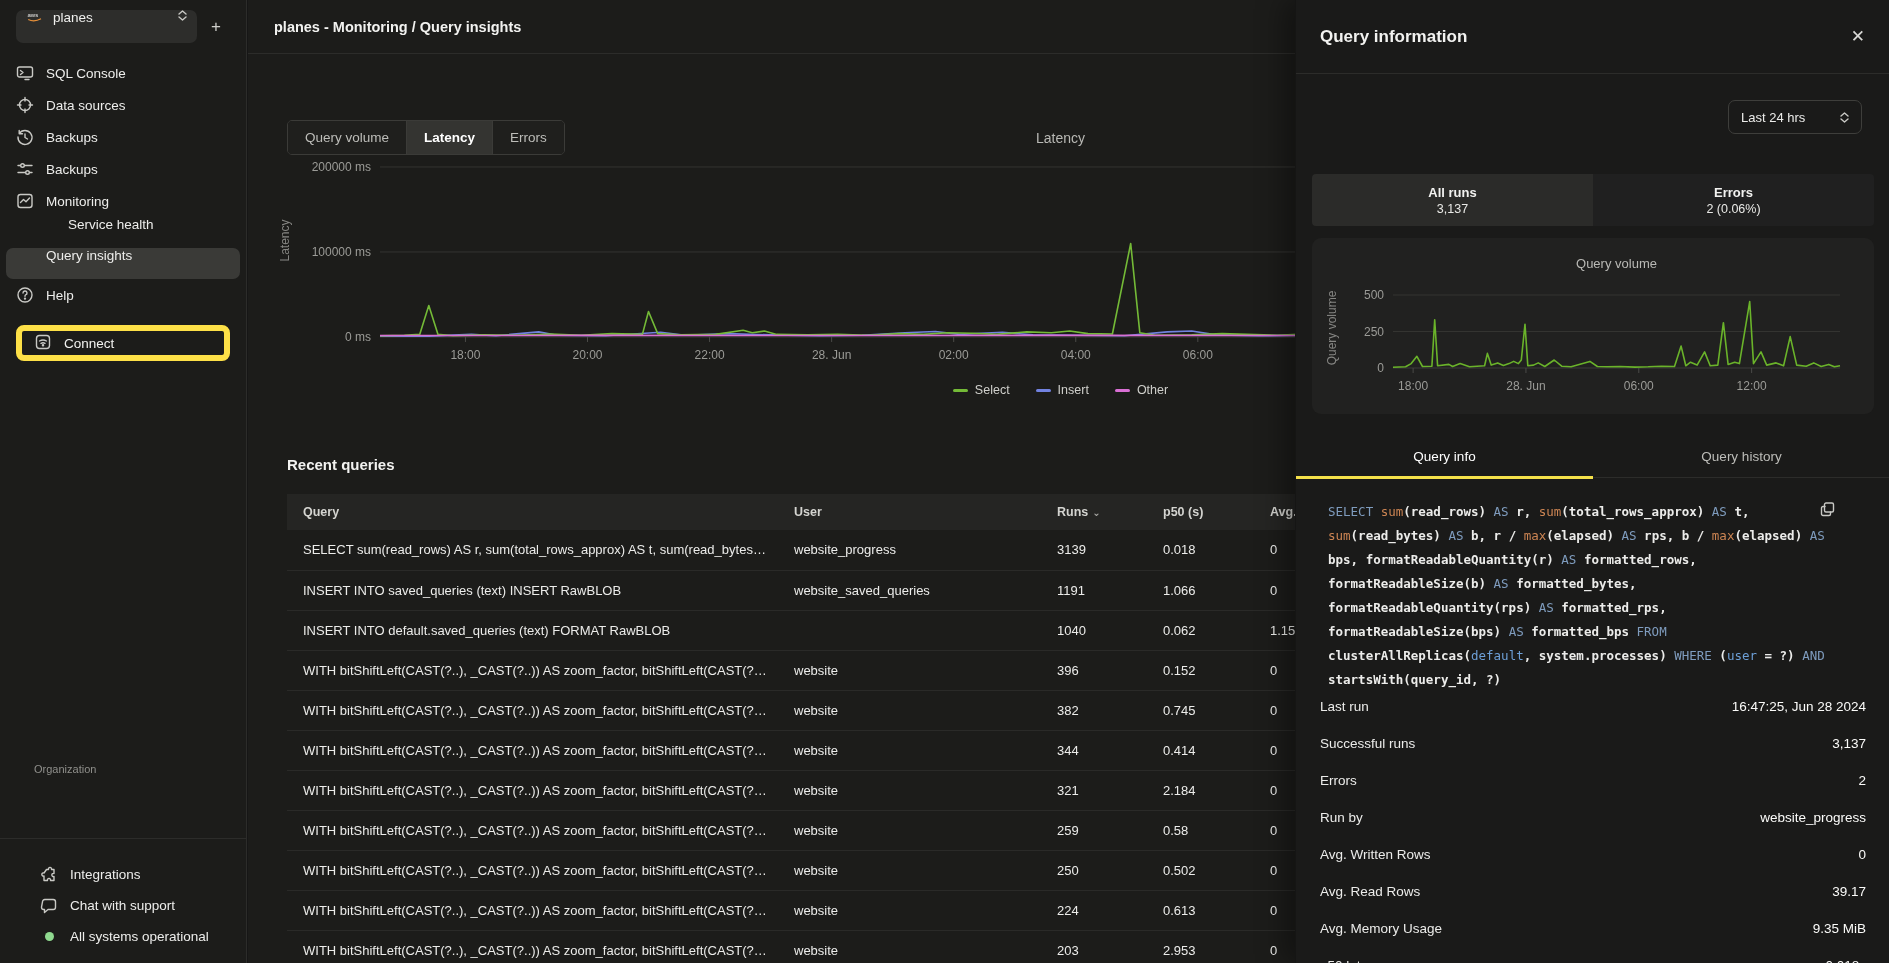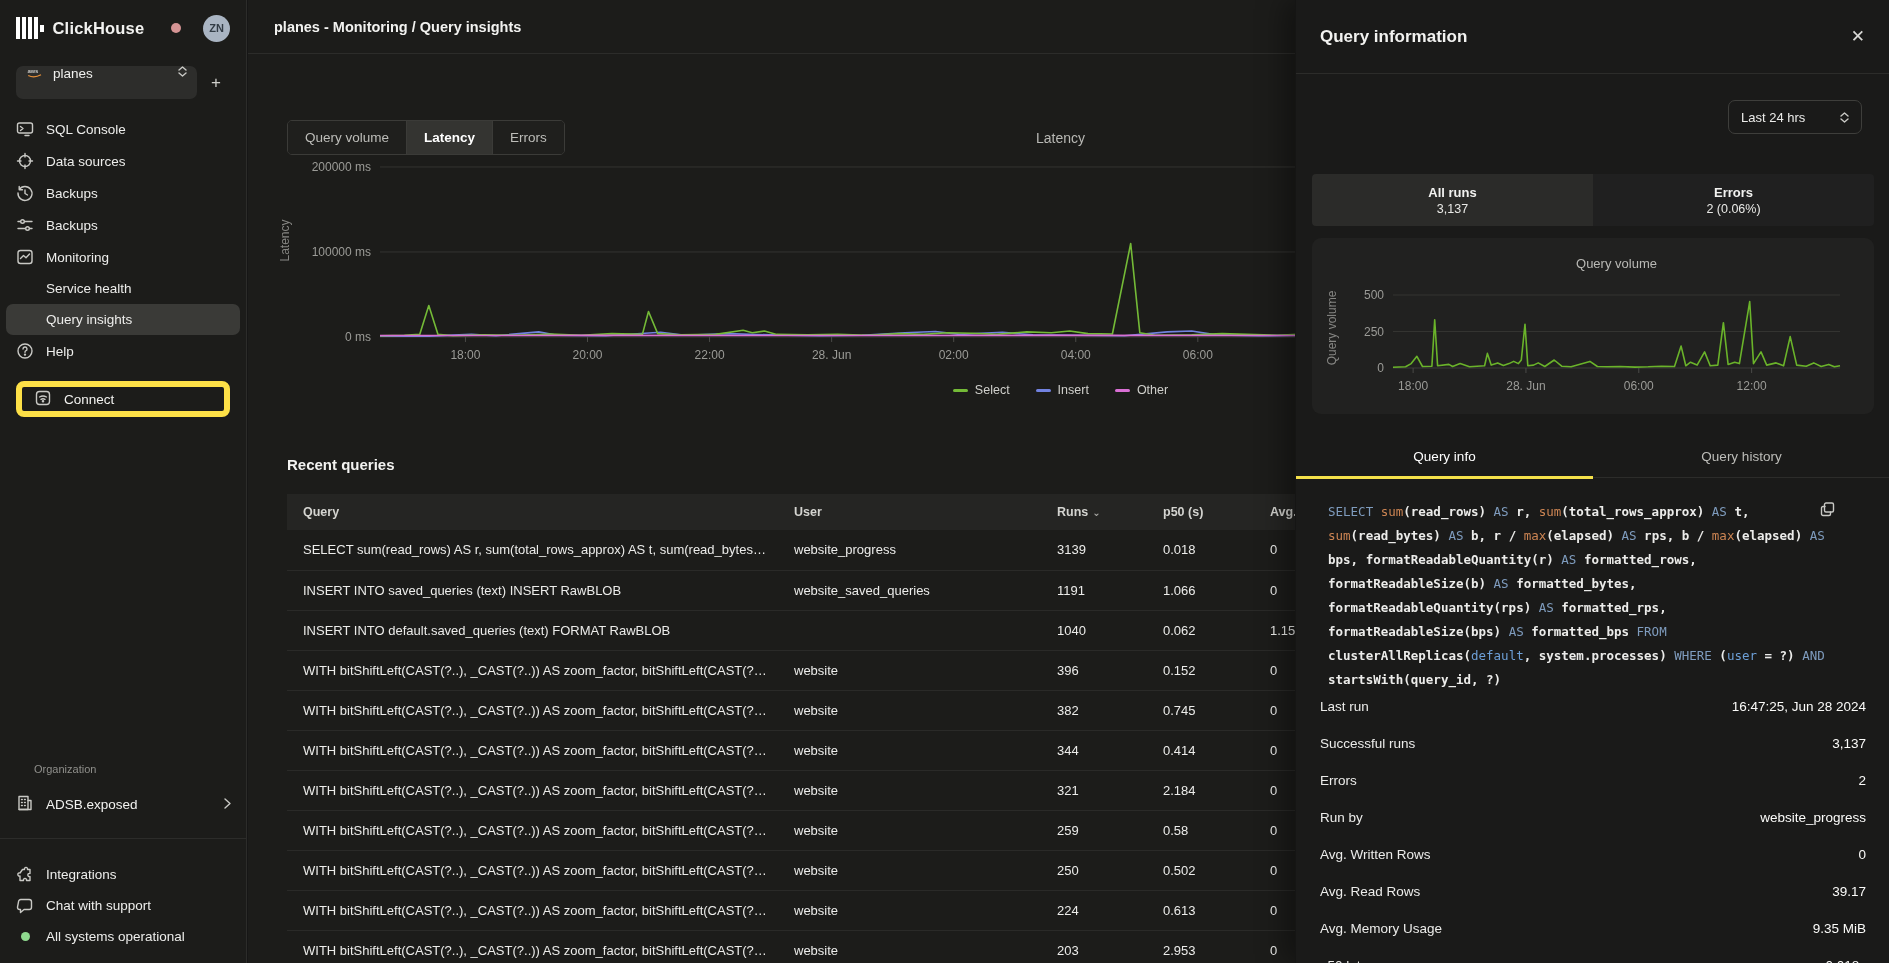--- a/index.html
+++ b/index.html
@@ -19,21 +19,21 @@
   .service-row { display:flex; align-items:center; padding:0 16px; margin-top:10px; }
   .service-select { display:flex; gap:9px; width:181px; height:33px; background:#2d2d2b; border-radius:7px; padding:0 10px; cursor:pointer; }
   .service-select .svc-name { font-size:13.5px; color:#f0f0ee; flex:1; }
   .aws-badge { width:18px; height:13px; position:relative; }
   .updown { display:flex; flex-direction:column; gap:1px; align-items:center; }
   .plus-btn { margin-left:auto; width:28px; height:28px; display:flex; align-items:center; justify-content:center; color:#cfcfcb; font-size:17px; cursor:pointer; }
 
   .nav { margin-top:14px; }
   .nav-item { display:flex; align-items:center; gap:12px; height:32px; padding:0 16px; font-size:13.5px; color:#ededeb; cursor:pointer; }
   .nav-item .icn { width:18px; height:18px; flex:none; display:flex; align-items:center; justify-content:center; }
-  .nav-sub { display:flex; align-items:center; height:31px; padding:0 16px 0 46px; font-size:13.5px; color:#ededeb; cursor:pointer; }
+  .nav-sub { display:flex; align-items:flex-start; height:31px; padding:0 16px 0 68px; font-size:13.5px; color:#ededeb; cursor:pointer; }
   .nav-sub.active { background:#3a3a37; border-radius:7px; margin:0 6px; padding-left:40px; }
   svg.stroke { stroke:#c9c9c5; fill:none; stroke-width:1.4; stroke-linecap:round; stroke-linejoin:round; }
 
   .connect-btn { margin:14px 16px 0; width:214px; height:36px; border:6px solid #fde047; border-radius:8px; display:flex; align-items:center; gap:12px; padding:0 12px; font-size:13.5px; cursor:pointer; }
 
   .org-label { position:absolute; left:34px; top:763px; font-size:11px; color:#8f8f8b; }
   .org-row { position:absolute; left:0; top:788px; width:247px; display:flex; align-items:center; gap:12px; height:32px; padding:0 16px; font-size:13.5px; cursor:pointer; }
   .org-row .chev { margin-left:auto; color:#cfcfcb; }
   .side-divider { position:absolute; left:0; top:838px; width:247px; border-top:1px solid #2c2c2a; }
   .foot { position:absolute; left:0; width:247px; }
@@ -93,32 +93,20 @@
   .stats { position:absolute; left:24px; top:688px; width:546px; }
   .stat-row { display:flex; justify-content:space-between; align-items:center; height:37px; font-size:13.5px; }
   .stat-row .sl { color:#ececea; }
   .stat-row .sv { color:#fbfbf9; }
   text { font-family:"Liberation Sans","DejaVu Sans",sans-serif; }
 </style>
 </head>
 <body>
 
 <aside class="sidebar">
-  <div class="logo-row">
-    <span class="logo-mark">
-        <i></i>
-        <i></i>
-        <i></i>
-        <i></i>
-        <i class="short"></i>
-      </span>
-    <span class="logo-text">ClickHouse</span>
-    <span class="status-dot"></span>
-    <span class="avatar">ZN</span>
-  </div>
 
   <div class="service-row">
     <div class="service-select">
       <svg class="aws-badge" viewBox="0 0 24 16">
           <text x="2" y="9" font-size="8" fill="#e8e8e6" font-family="Liberation Sans,sans-serif">aws</text>
           <path d="M3 12 Q11 16 20 11" stroke="#e8913a" stroke-width="1.6" fill="none"></path>
         </svg>
       <span class="svc-name">planes</span>
       <span class="updown">
         <svg width="9" height="5" class="stroke">
@@ -199,33 +187,23 @@
   <div class="connect-btn">
     <span class="icn"><svg width="18" height="18" class="stroke">
           <rect x="2.5" y="2.5" width="13" height="13" rx="3"></rect>
           <path d="M5.5 8 Q9 6 12.5 8 M7 10.3 Q9 9.2 11 10.3"></path>
           <circle cx="9" cy="12.3" r="0.6" fill="#c9c9c5"></circle>
         </svg></span>
     <span>Connect</span>
   </div>
 
   <div class="org-label">Organization</div>
-  <div class="org-row">
-    <span class="icn"><svg width="18" height="18" class="stroke">
-          <rect x="3" y="2.5" width="9" height="13"></rect>
-          <path d="M12 6.5 H15 V15.5 H3.2 M5.5 5.5 h.8 M8.5 5.5 h.8 M5.5 8.5 h.8 M8.5 8.5 h.8 M5.5 11.5 h.8 M8.5 11.5 h.8"></path>
-        </svg></span>
-    <span>ADSB.exposed</span>
-    <span class="chev"><svg width="7" height="11" class="stroke">
-          <path d="M1 1 L6 5.5 L1 10"></path>
-        </svg></span>
-  </div>
   <div class="side-divider"></div>
 
-  <div class="foot" style="top:859px;">
+  <div class="foot" style="top:859px;padding-left:24px;">
     <div class="nav-item">
       <span class="icn">
           <svg width="18" height="18" class="stroke">
             <path d="M6.5 3.5 h2 a1.6 1.6 0 1 1 3 0 h2.5 v4 a1.6 1.6 0 1 0 0 3 v4 h-3.5 a1.6 1.6 0 1 0 -3 0 H4 v-4.5 a1.6 1.6 0 1 1 0-3 z"></path>
           </svg>
         </span>
       <span>Integrations</span>
     </div>
     <div class="nav-item">
       <span class="icn">

